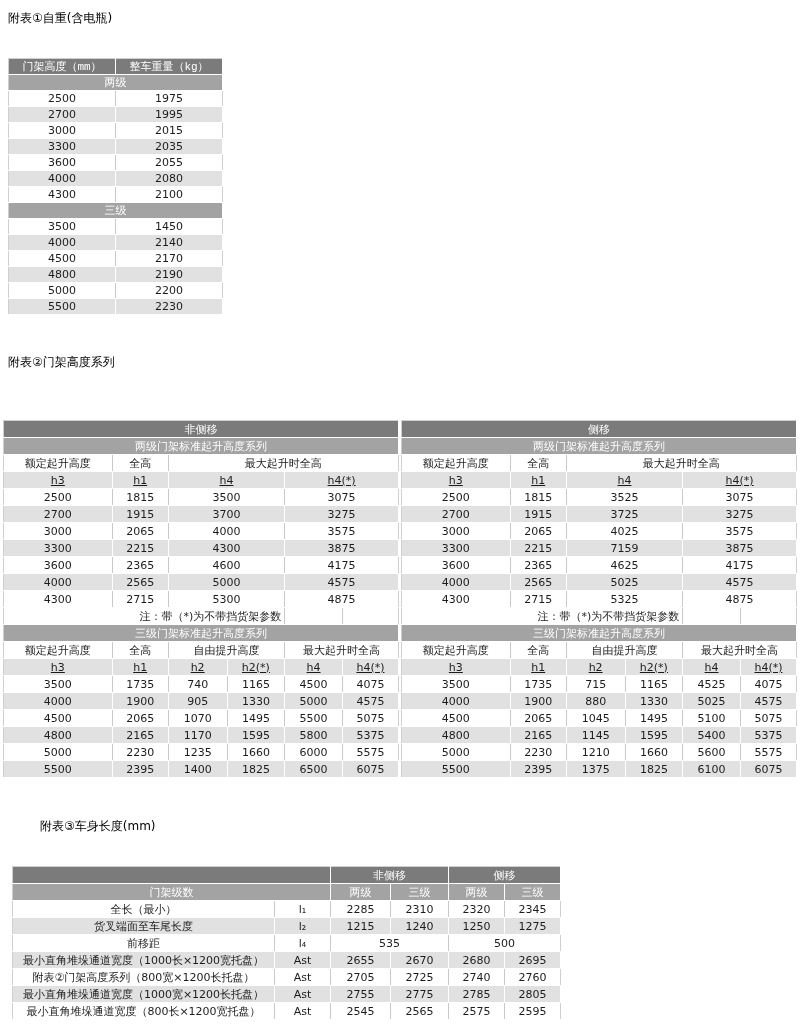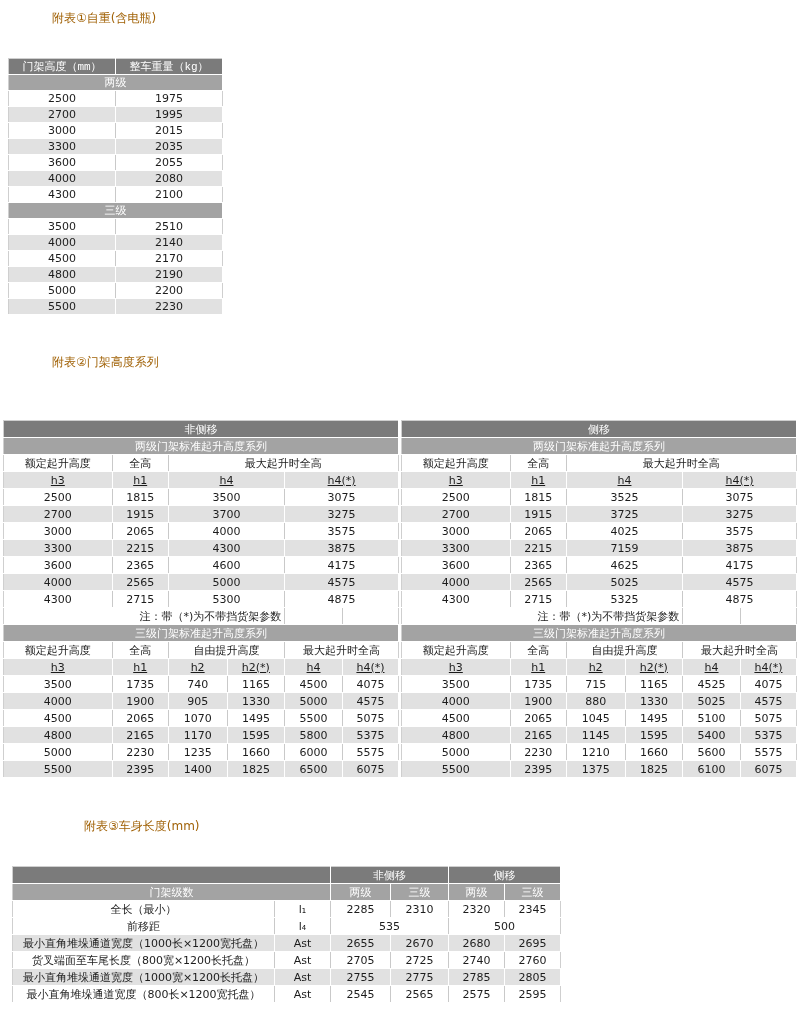--- a/index.html
+++ b/index.html
@@ -1,17 +1,17 @@
 <!DOCTYPE html>
 <html style="--c-dark: #7b7b7b; --c-med: #a3a3a3; --c-alt: #e1e1e1;"><head>
 <meta charset="utf-8">
 <style>
   html,body { margin:0; padding:0; background:#fff; }
   body { width:800px; height:1035px; position:relative; font-family:"DejaVu Sans","Liberation Sans",sans-serif; }
-  .title { position:absolute; font-size:12px; color:#a16207; white-space:nowrap;margin-left:44px; }
+  .title { position:absolute; font-size:12px; color:#000000; white-space:nowrap; }
   #t1-title { left:8px; top:10px; }
   #t2-title { left:8px; top:354px; }
   #t3-title { left:8px; top:818px;padding-left:32px; }
   .tbl { border-collapse:collapse; table-layout:fixed; font-size:11px; color:#1c1c1c; border:1px solid #cfcfcf; }
   .tbl td { height:16px; padding:0 2px; text-align:center; vertical-align:middle; white-space:nowrap; overflow:hidden; border-bottom:1px solid #fff; border-right:1px solid #fff; }
   #t1 td { height:15px; }
   tr.dark td { background:var(--c-dark); color:#fff; font-size:11px;font-family:Liberation Mono, monospace; }
   tr.med td  { background:var(--c-med);  color:#fff; font-size:11px; }
   tr.gsub td { background:var(--c-alt);text-decoration:underline; }
   tr.g td    { background:var(--c-alt); }
@@ -66,21 +66,21 @@
       </tr>
       <tr class="w">
         <td>4300</td>
         <td>2100</td>
       </tr>
       <tr class="med">
         <td colspan="2">三级</td>
       </tr>
       <tr class="w">
         <td>3500</td>
-        <td>2510</td>
+        <td>1450</td>
       </tr>
       <tr class="g">
         <td>4000</td>
         <td>2140</td>
       </tr>
       <tr class="w">
         <td>4500</td>
         <td>2170</td>
       </tr>
       <tr class="g">
@@ -408,36 +408,44 @@
         <td>三级</td>
       </tr>
       <tr class="w">
         <td>全长（最小）</td>
         <td>l₁</td>
         <td>2285</td>
         <td>2310</td>
         <td>2320</td>
         <td>2345</td>
       </tr>
+      <tr class="g">
+        <td>货叉端面至车尾长度</td>
+        <td>l₂</td>
+        <td>1215</td>
+        <td>1240</td>
+        <td>1250</td>
+        <td>1275</td>
+      </tr>
       <tr class="w">
         <td>前移距</td>
         <td>l₄</td>
         <td colspan="2">535</td>
         <td colspan="2">500</td>
       </tr>
       <tr class="g">
         <td>最小直角堆垛通道宽度（1000长×1200宽托盘）</td>
         <td>Ast</td>
         <td>2655</td>
         <td>2670</td>
         <td>2680</td>
         <td>2695</td>
       </tr>
       <tr class="w">
-        <td>货叉端面至车尾长度（800宽×1200长托盘）</td>
+        <td>附表②门架高度系列（800宽×1200长托盘）</td>
         <td>Ast</td>
         <td>2705</td>
         <td>2725</td>
         <td>2740</td>
         <td>2760</td>
       </tr>
       <tr class="g">
         <td>最小直角堆垛通道宽度（1000宽×1200长托盘）</td>
         <td>Ast</td>
         <td>2755</td>

